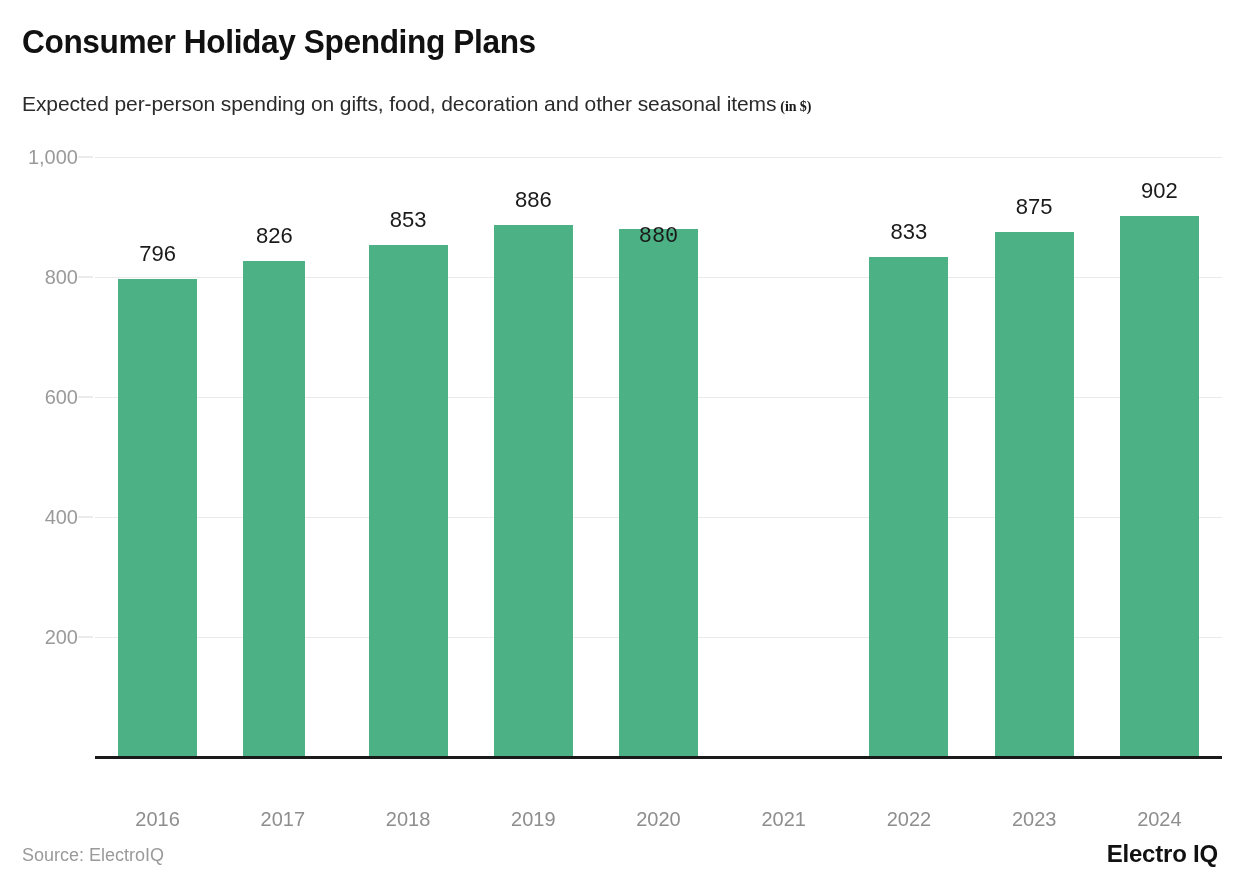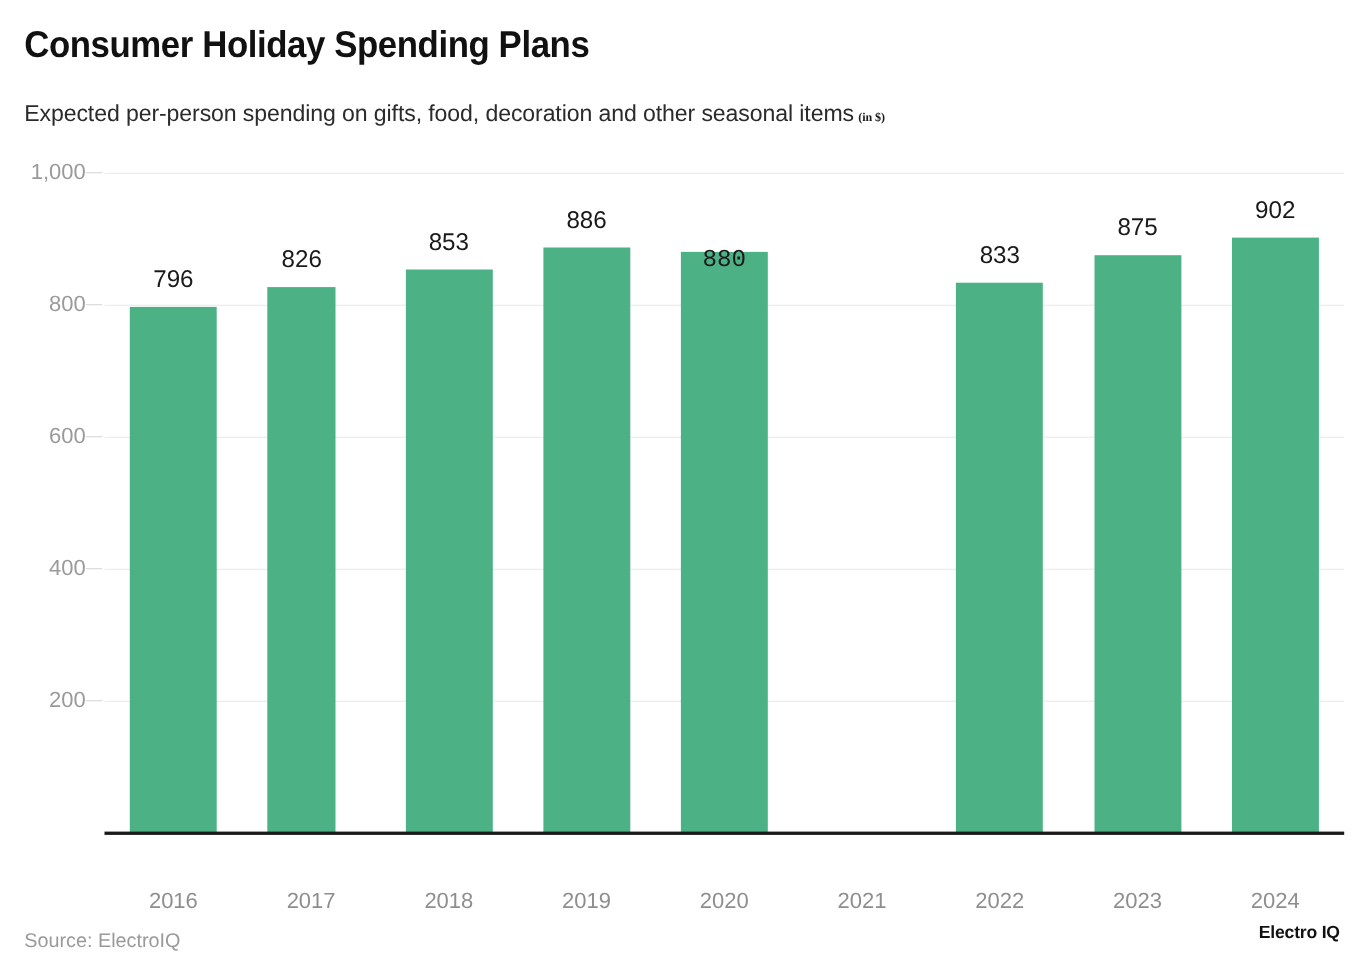--- a/index.html
+++ b/index.html
@@ -40,21 +40,21 @@
     top: 92px;
     font-size: 21px;
     font-weight: normal;
     color: #2b2b2b;
     white-space: nowrap;
     letter-spacing: -0.1px;
   }
   #chart-subtitle .units {
     font-family: "Liberation Serif", serif;
     font-weight: bold;
-    font-size: 11px;
+    font-size: 14px;
     color: #1a1a1a;
     padding-left: 4px;
   }
 
   
   #plot-area {
     position: absolute;
     left: 95px;
     top: 157px;
     width: 1127px;
@@ -135,21 +135,21 @@
     left: 22px;
     top: 845px;
     font-size: 18px;
     color: #9a9a9a;
     white-space: nowrap;
   }
   #brand-logo {
     position: absolute;
     right: 22px;
     top: 840px;
-    font-size: 16px;
+    font-size: 24px;
     font-weight: bold;
     color: #111111;
     white-space: nowrap;
     letter-spacing: -0.2px;
   }
 </style>
 </head>
 <body>
 
 <div id="chart-card">

